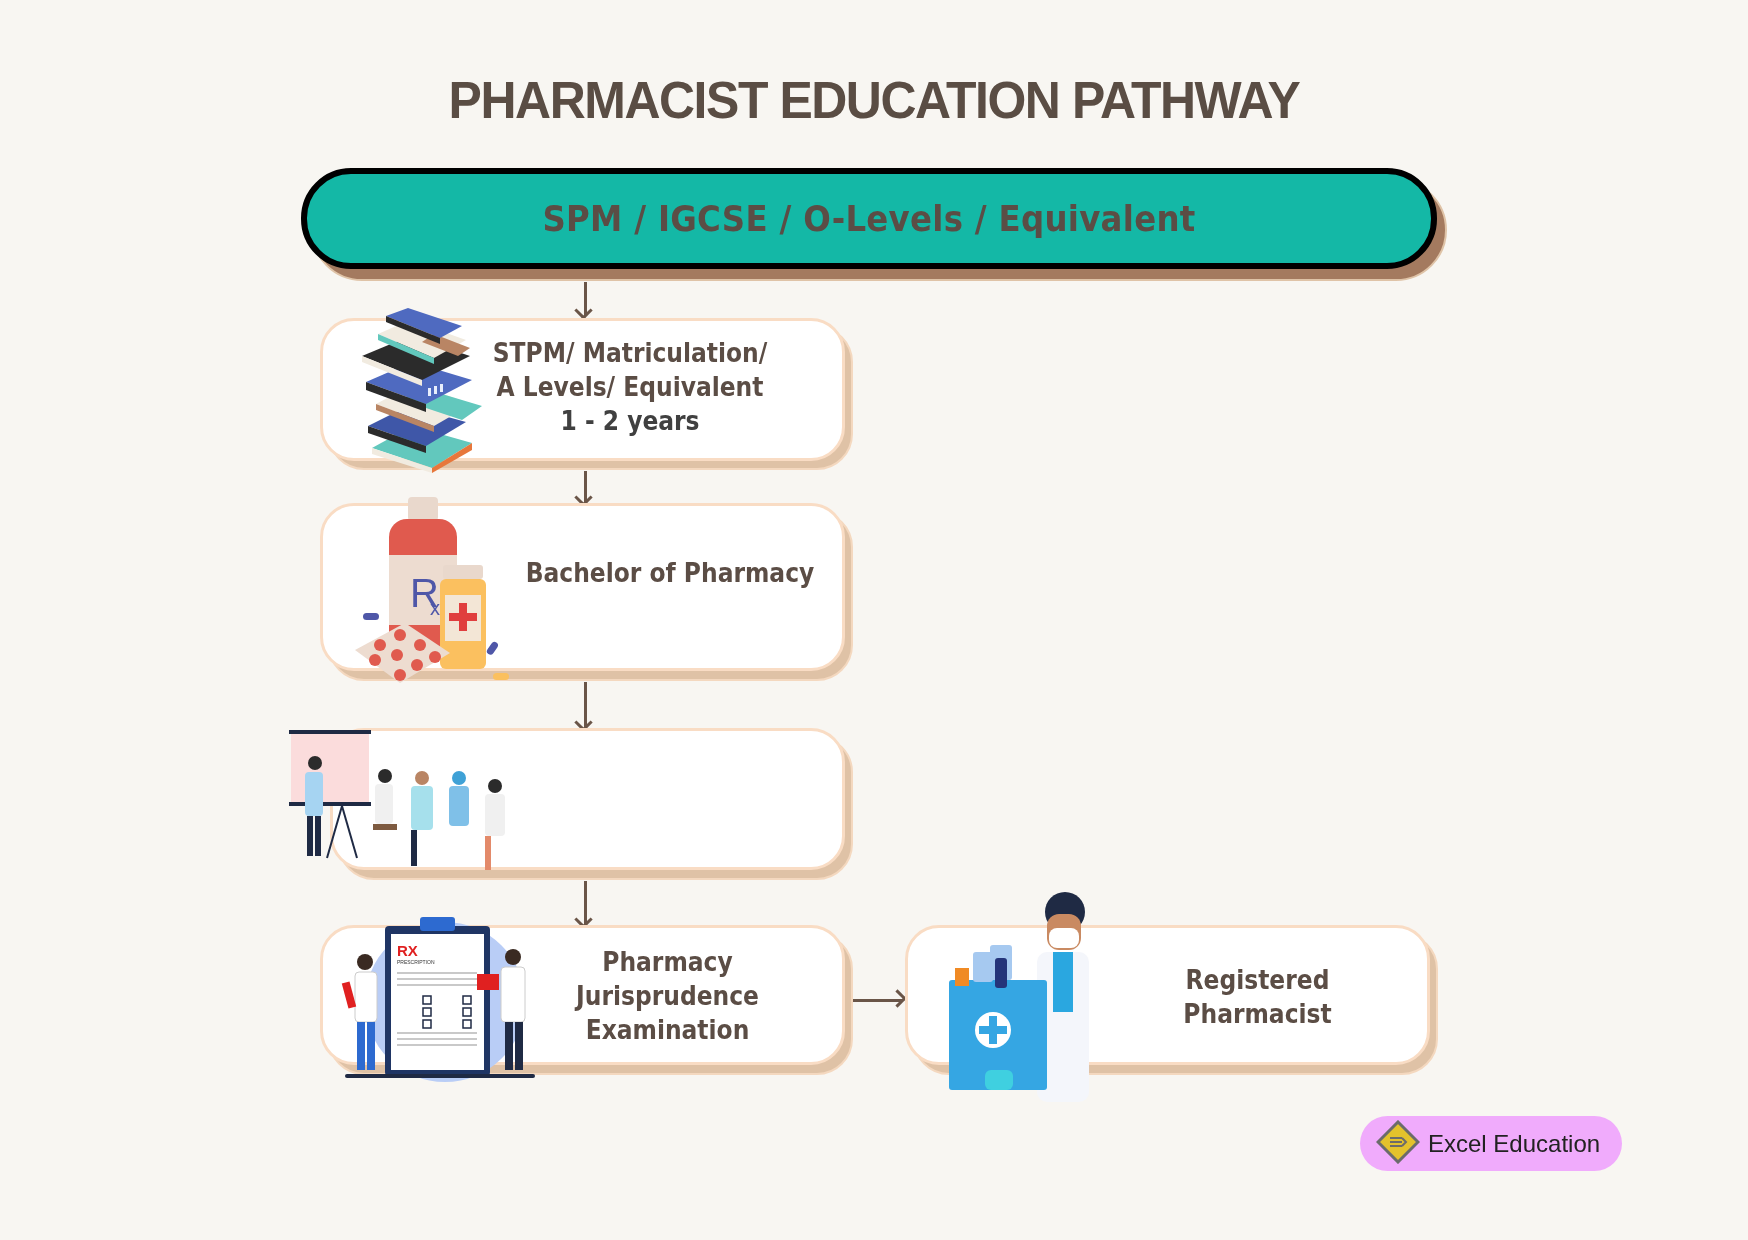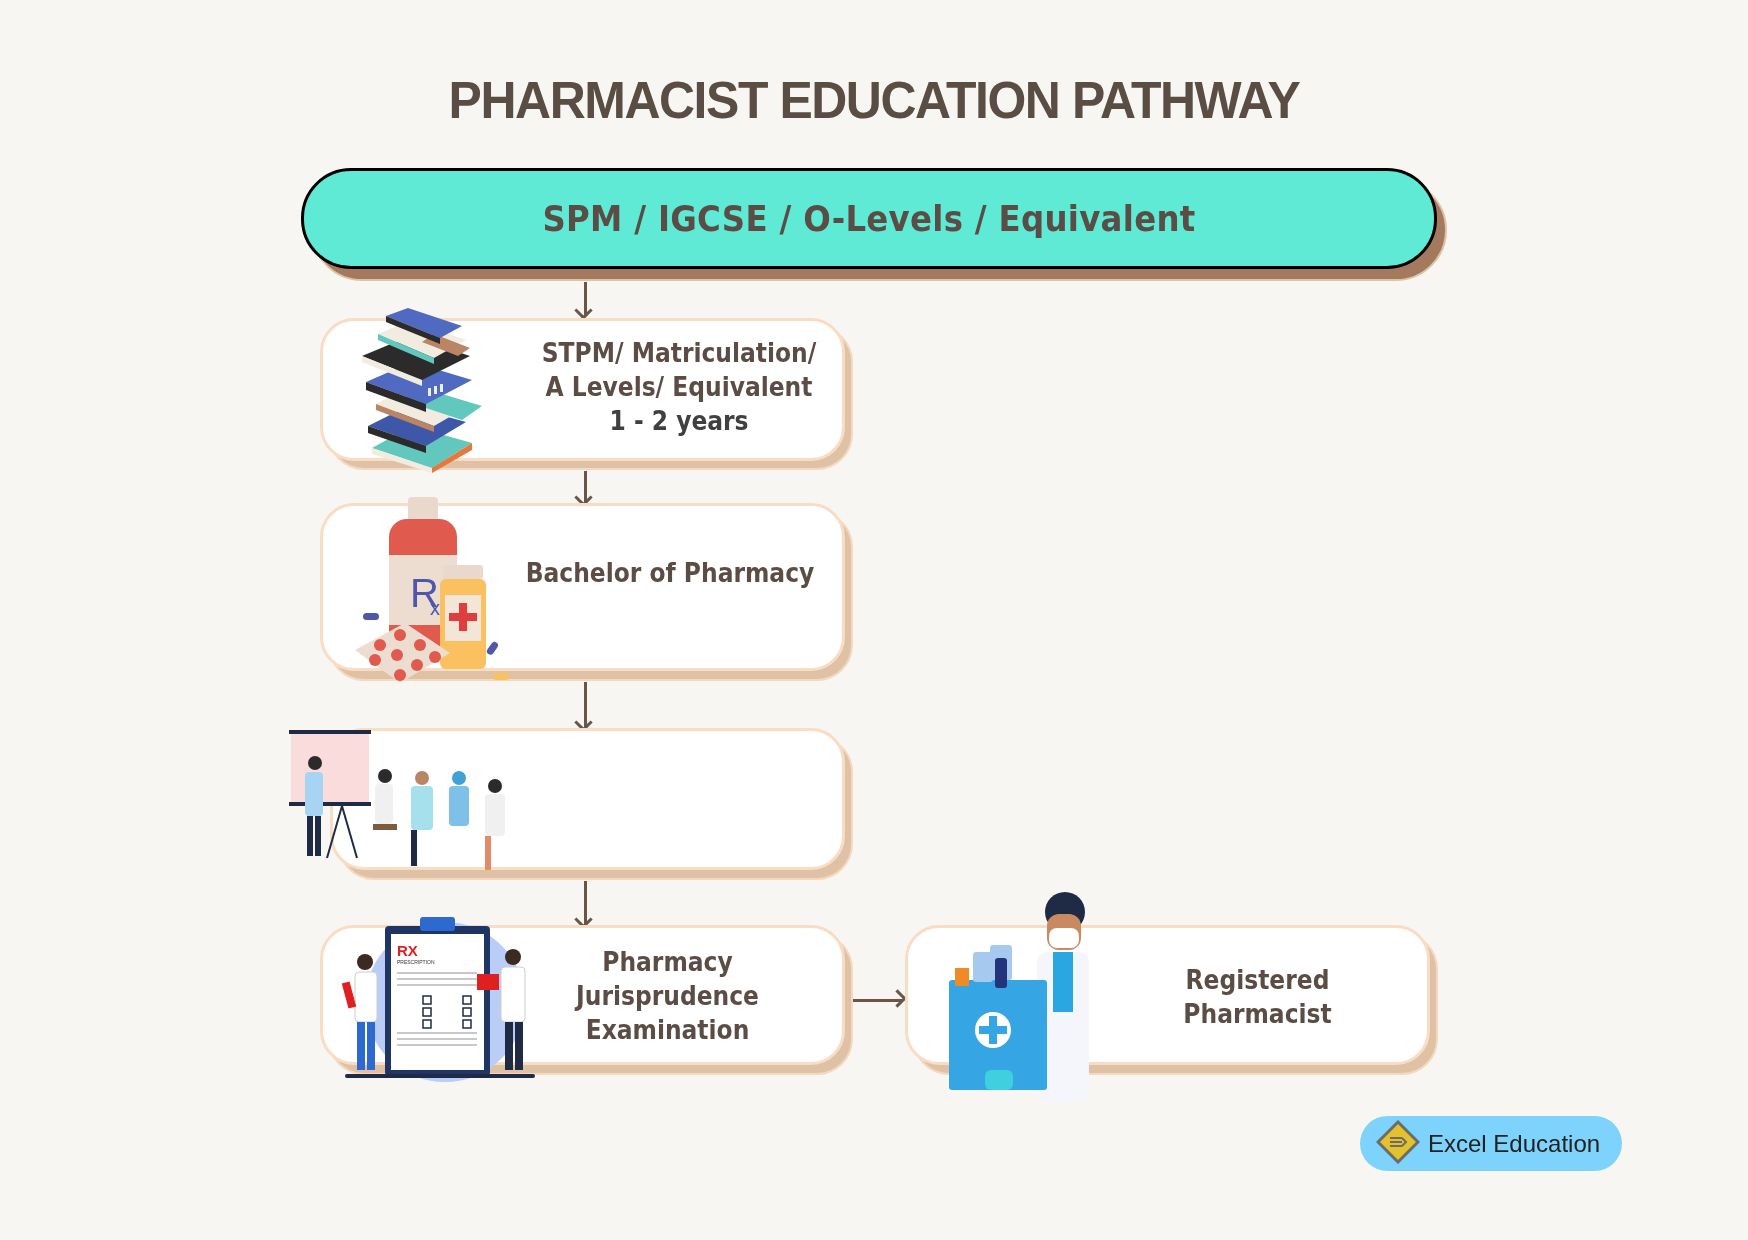--- a/index.html
+++ b/index.html
@@ -14,21 +14,21 @@
     font-family:"Liberation Sans",sans-serif; font-weight:700; font-size:52px;
     letter-spacing:-1.5px; color:#5a4d44; transform:scaleX(0.96);
   }
   
   .top-shadow {
     position:absolute; left:311px; top:179px; width:1136px; height:102px;
     border-radius:52px; background:#a47a5f; border:2px solid #dfc3a7; box-sizing:border-box;
   }
   .top-box {
     position:absolute; left:301px; top:168px; width:1136px; height:101px;
-    border-radius:50px; background:#5eead4; border:3px solid #000000; box-sizing:border-box;
+    border-radius:50px; background:#14b8a6; border:6px solid #000000; box-sizing:border-box;
     display:flex; align-items:center; justify-content:center;
   }
   .top-text { font-size:36px; font-weight:700; color:#5b4d45; letter-spacing:0.3px; }
 
   
   .step-shadow {
     position:absolute; border-radius:36px; background:#dfc2a6; border:2px solid #f4d8bf; box-sizing:border-box;
   }
   .step-box {
     position:absolute; border-radius:34px; background:#ffffff; border:3px solid #f9dcc4; box-sizing:border-box;
@@ -43,21 +43,21 @@
     border-right:3px solid #6a5548; border-bottom:3px solid #6a5548; transform:rotate(45deg);
   }
   .arrow-h { position:absolute; height:3px; background:#6a5548; }
   .arrow-h::after {
     content:""; position:absolute; right:-1px; top:-7px; width:10px; height:10px;
     border-right:3px solid #6a5548; border-top:3px solid #6a5548; transform:rotate(45deg);
   }
   .illus { position:absolute; }
   .logo-pill {
     position:absolute; left:1360px; top:1116px; width:262px; height:55px; border-radius:28px;
-    background:#7dd3fc; display:flex; align-items:center; gap:8px; padding-left:16px; box-sizing:border-box;
+    background:#f0abfc; display:flex; align-items:center; gap:8px; padding-left:16px; box-sizing:border-box;
   }
   .logo-text { font-family:"Liberation Sans",sans-serif; font-size:24px; color:#222; }
 </style>
 </head>
 <body>
 
 <div class="title">PHARMACIST EDUCATION PATHWAY</div>
 
 <div class="top-shadow"></div>
 <div class="top-box">
@@ -87,21 +87,21 @@
       <polygon points="0,48 60,72 108,48 48,28" fill="#2b2b2b"></polygon>
       <polygon points="0,48 60,72 60,78 0,54" fill="#f1ebe0"></polygon>
       <polygon points="16,26 72,50 104,32 48,12" fill="#f1ebe0"></polygon>
       <polygon points="16,26 72,50 72,56 16,32" fill="#62c8bd"></polygon>
       <polygon points="60,34 96,48 108,40 72,26" fill="#b98564"></polygon>
       <polygon points="24,8 78,30 100,18 46,0" fill="#4f6ac0"></polygon>
       <polygon points="24,8 78,30 78,36 24,14" fill="#2b2b2b"></polygon>
     </g>
   </svg>
 </div>
-<div class="step-text" style="left:524px; top:336px; width:310px;">
+<div class="step-text" style="left:475px; top:336px; width:310px;">
   <span style="display:block;">STPM/ Matriculation/</span>
   <span style="display:block;">A Levels/ Equivalent</span>
   <span class="years">1 - 2 years</span>
 </div>
 
 <div class="arrow-v" style="left:584px; top:471px; height:31px;"></div>
 
 <div class="step-shadow" style="left:328px; top:511px; width:525px; height:170px;"></div>
 <div class="step-box" style="left:320px; top:503px; width:525px; height:168px;"></div>
 <div class="illus" style="left:345px; top:495px; width:165px; height:195px;">

